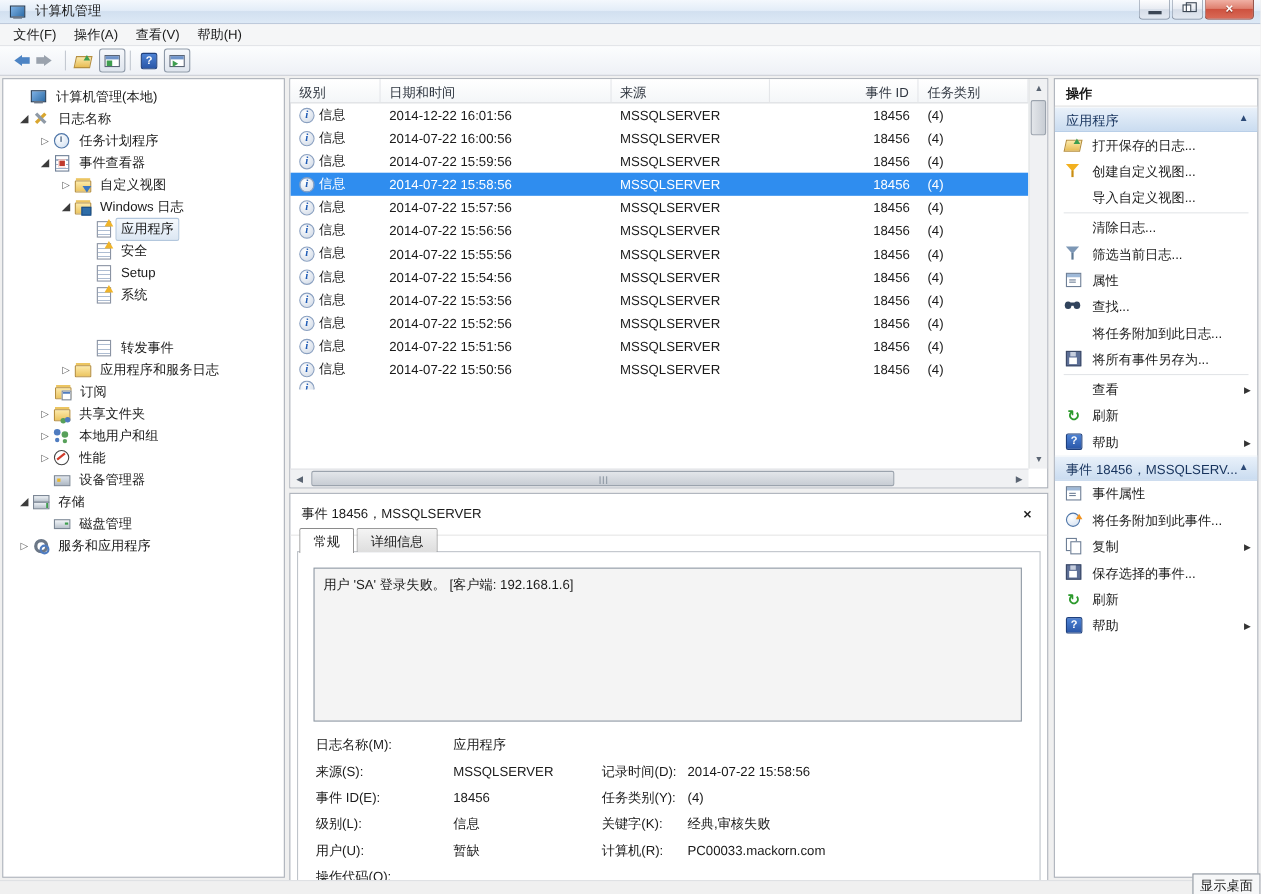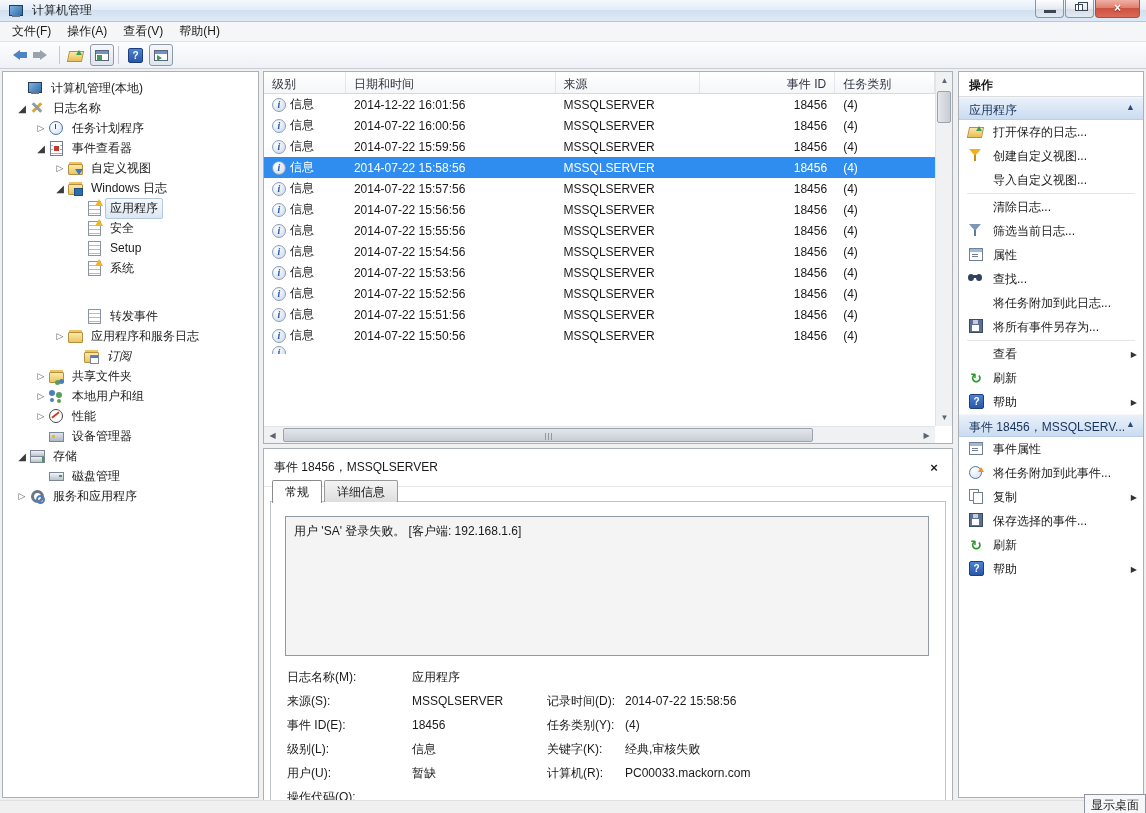--- a/index.html
+++ b/index.html
@@ -265,21 +265,21 @@
       <div class="tree-row" style="padding-left: 69px; margin-top: 28px;">
         <span class="exp"></span>
         <span class="ic ic-log-plain"></span>
         <span class="tree-label">转发事件</span>
       </div>
       <div class="tree-row" style="padding-left: 50px;">
         <span class="exp">▷</span>
         <span class="ic ic-folder-plain"></span>
         <span class="tree-label">应用程序和服务日志</span>
       </div>
-      <div class="tree-row" style="padding-left: 66px; font-style: italic;">
+      <div class="tree-row" style="padding-left: 32px;">
         <span class="exp"></span>
         <span class="ic ic-folder-sub"></span>
         <span class="tree-label">订阅</span>
       </div>
       <div class="tree-row" style="padding-left: 31px;">
         <span class="exp">▷</span>
         <span class="ic ic-shared-folder"></span>
         <span class="tree-label">共享文件夹</span>
       </div>
       <div class="tree-row" style="padding-left: 31px;">

